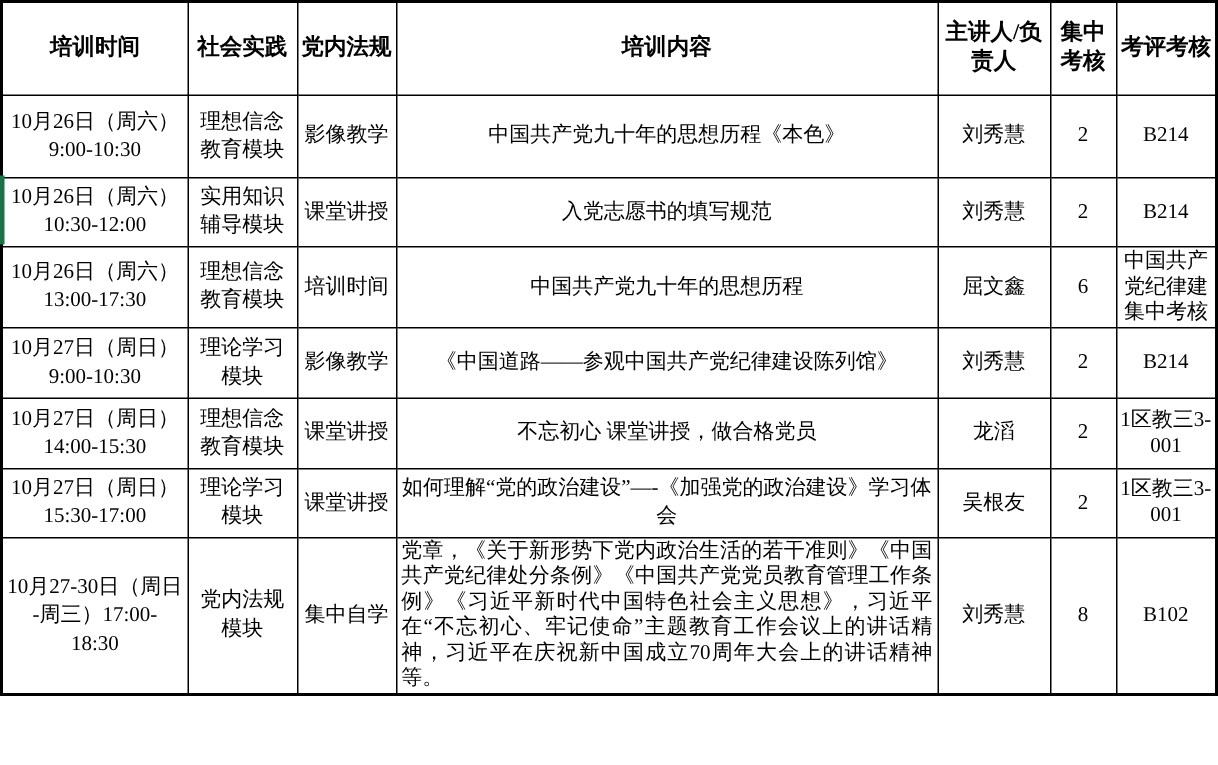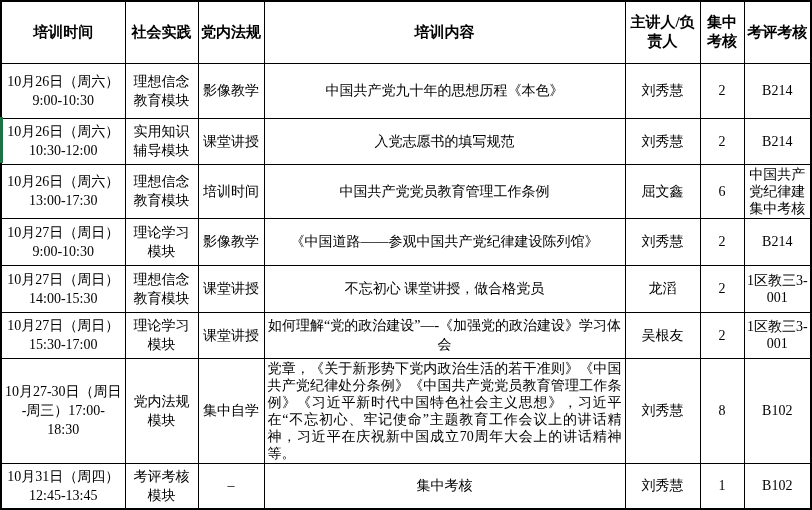--- a/index.html
+++ b/index.html
@@ -111,21 +111,21 @@
       <td class="c-speaker">刘秀慧</td>
       <td class="c-hours">2</td>
       <td class="c-location">B214</td>
     </tr>
     <tr>
       <td class="c-time">10月26日（周六）
 13:00-17:30</td>
       <td class="c-module">理想信念
 教育模块</td>
       <td class="c-method">培训时间</td>
-      <td class="c-content">中国共产党党员教育管理工作条例</td>
+      <td class="c-content">中国共产党九十年的思想历程</td>
       <td class="c-speaker">屈文鑫</td>
       <td class="c-hours">6</td>
       <td class="c-location">中国共产
 党纪律建
 集中考核</td>
     </tr>
     <tr>
       <td class="c-time">10月27日（周日）
 9:00-10:30</td>
       <td class="c-module">理论学习
@@ -165,27 +165,16 @@
 -周三）17:00-
 18:30</td>
       <td class="c-module">党内法规
 模块</td>
       <td class="c-method">集中自学</td>
       <td class="c-content">党章，《关于新形势下党内政治生活的若干准则》《中国共产党纪律处分条例》《中国共产党党员教育管理工作条例》《习近平新时代中国特色社会主义思想》，习近平在“不忘初心、牢记使命”主题教育工作会议上的讲话精神，习近平在庆祝新中国成立70周年大会上的讲话精神等。</td>
       <td class="c-speaker">刘秀慧</td>
       <td class="c-hours">8</td>
       <td class="c-location">B102</td>
     </tr>
-    <tr>
-      <td class="c-time">10月31日（周四）
-12:45-13:45</td>
-      <td class="c-module">考评考核
-模块</td>
-      <td class="c-method">–</td>
-      <td class="c-content">集中考核</td>
-      <td class="c-speaker">刘秀慧</td>
-      <td class="c-hours">1</td>
-      <td class="c-location">B102</td>
-    </tr>
   </tbody>
 </table>
 
 <div class="row-marker"></div>
 
 </body></html>

